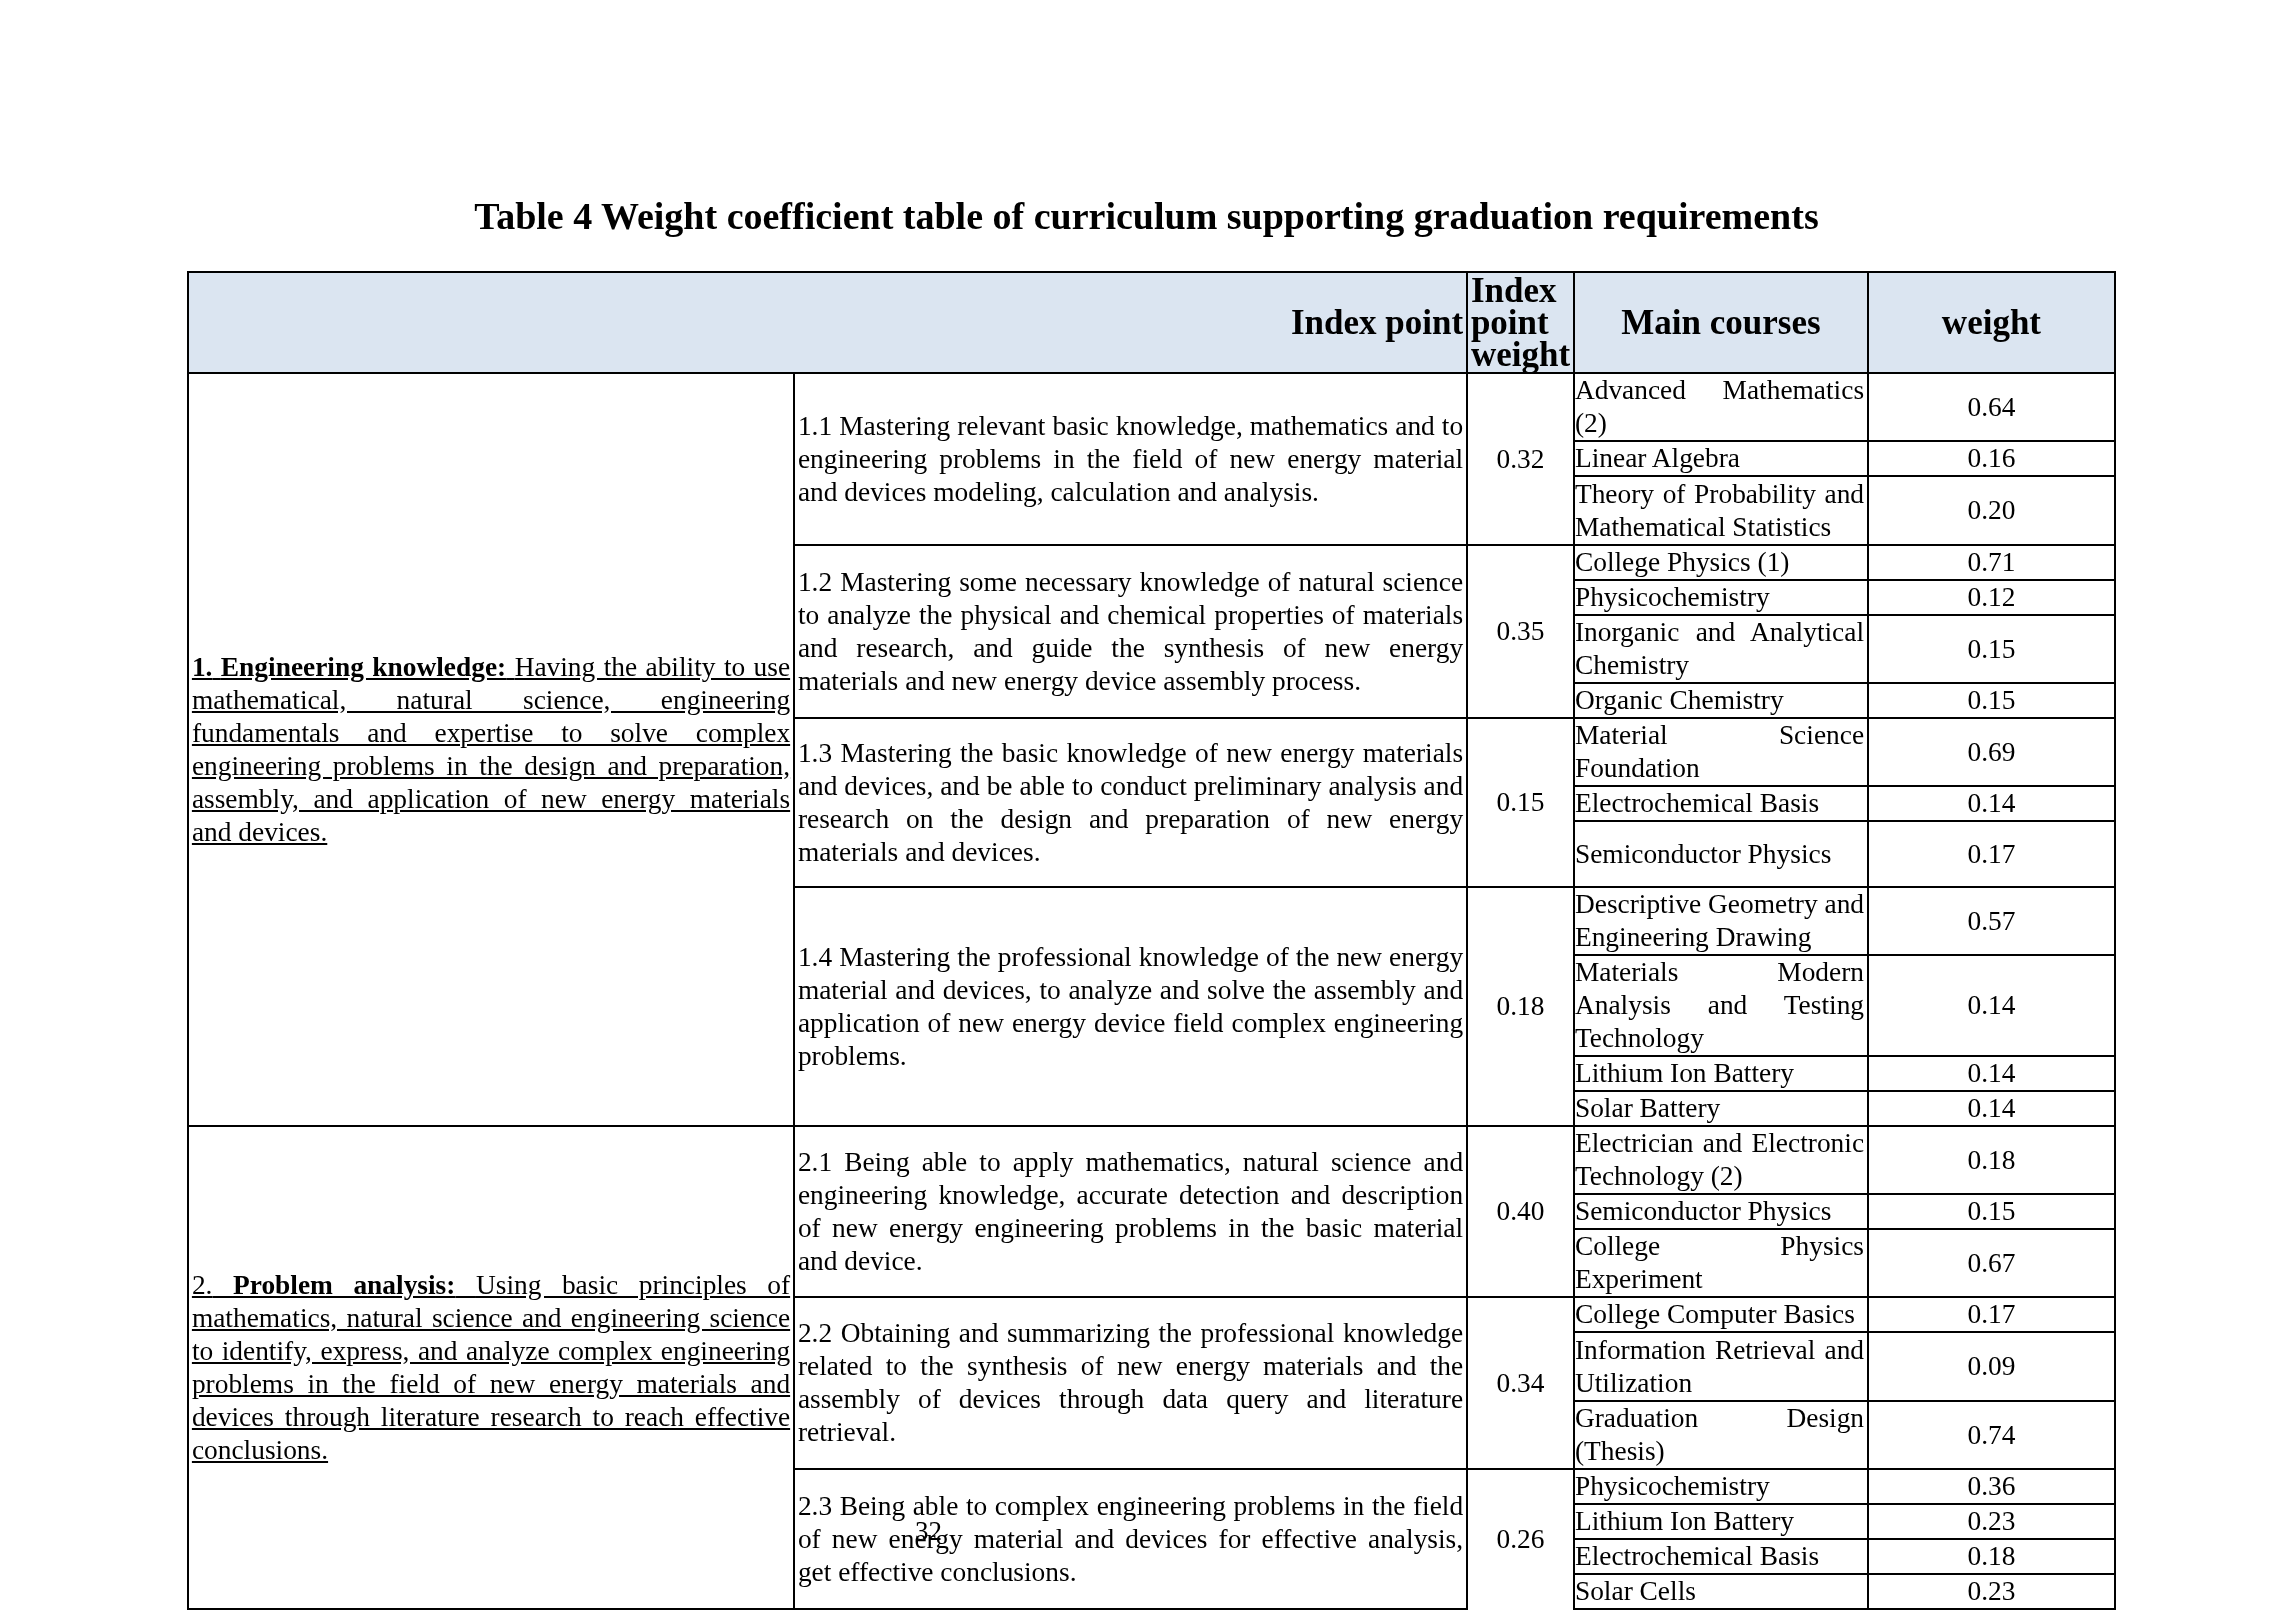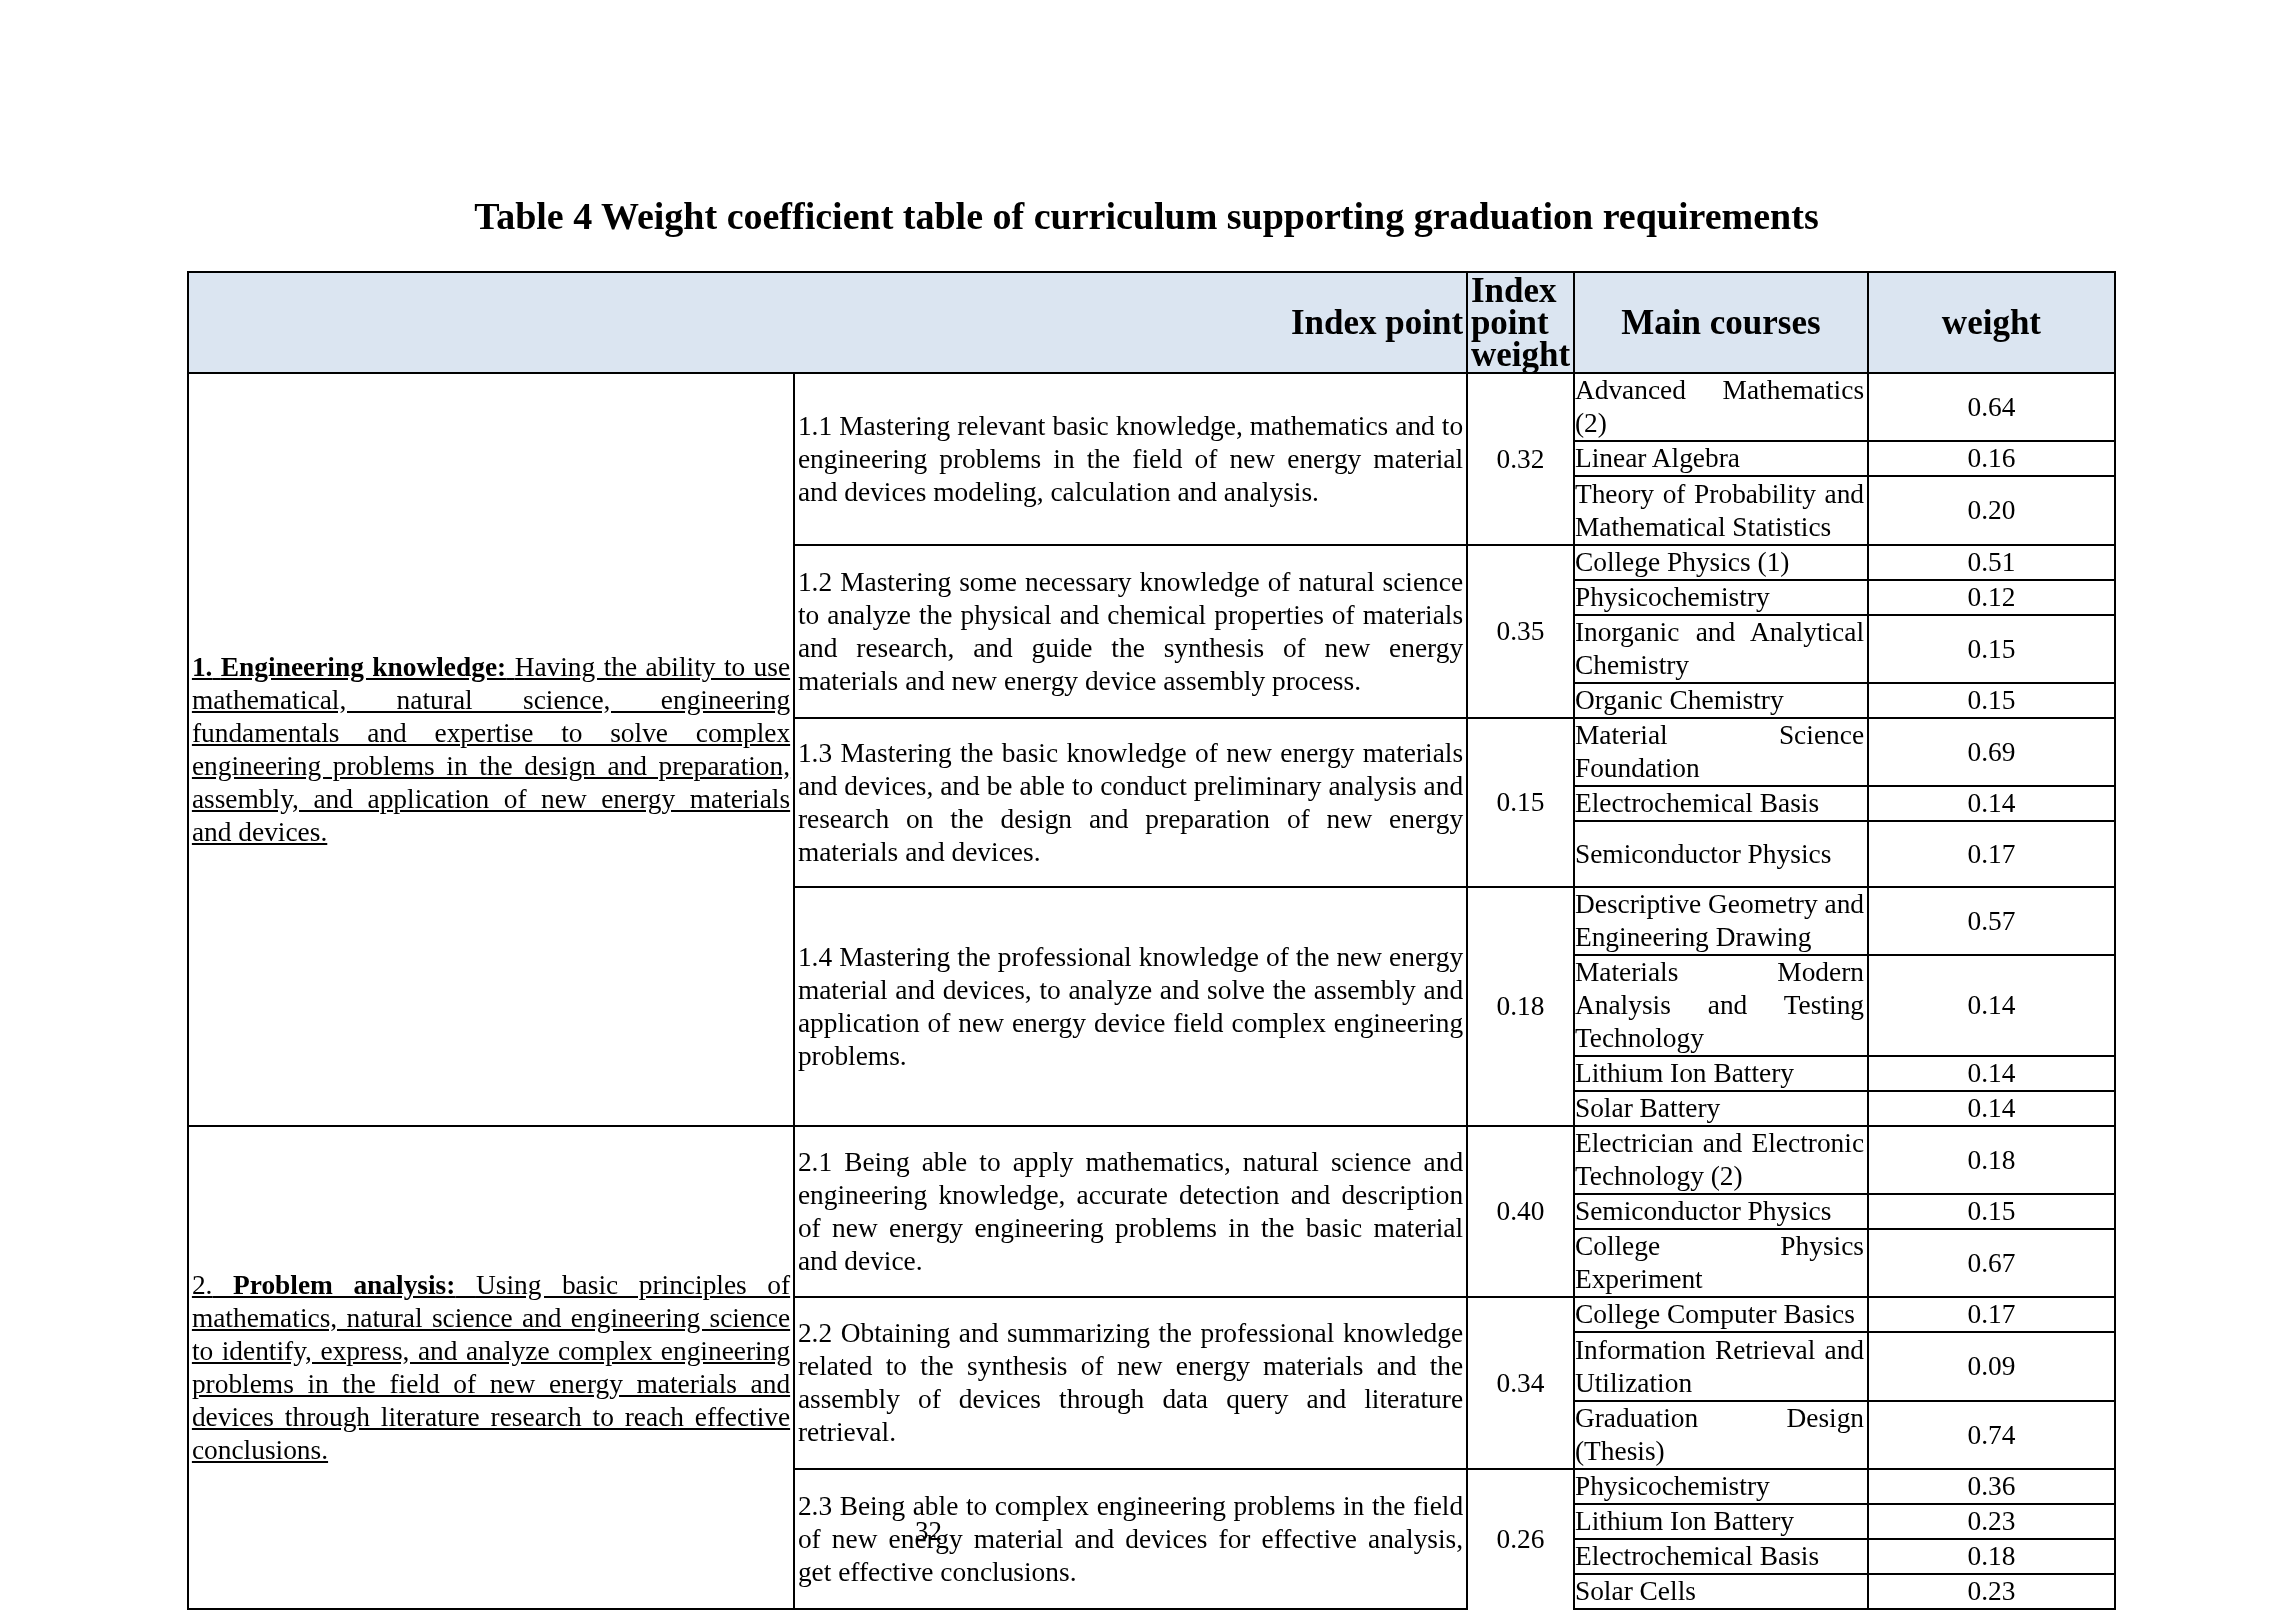--- a/index.html
+++ b/index.html
@@ -56,21 +56,21 @@
         <td class="w">0.16</td>
       </tr>
       <tr style="height: 69px;">
         <td class="course">Theory of Probability and Mathematical Statistics</td>
         <td class="w">0.20</td>
       </tr>
       <tr style="height: 34px;">
         <td rowspan="4" class="ip">1.2 Mastering some necessary knowledge of natural science to analyze the physical and chemical properties of materials and research, and guide the synthesis of new energy materials and new energy device assembly process.</td>
         <td rowspan="4" class="ipw">0.35</td>
         <td class="course">College Physics (1)</td>
-        <td class="w">0.51</td>
+        <td class="w">0.71</td>
       </tr>
       <tr style="height: 34px;">
         <td class="course">Physicochemistry</td>
         <td class="w">0.12</td>
       </tr>
       <tr style="height: 67px;">
         <td class="course">Inorganic and Analytical Chemistry</td>
         <td class="w">0.15</td>
       </tr>
       <tr style="height: 34px;">

